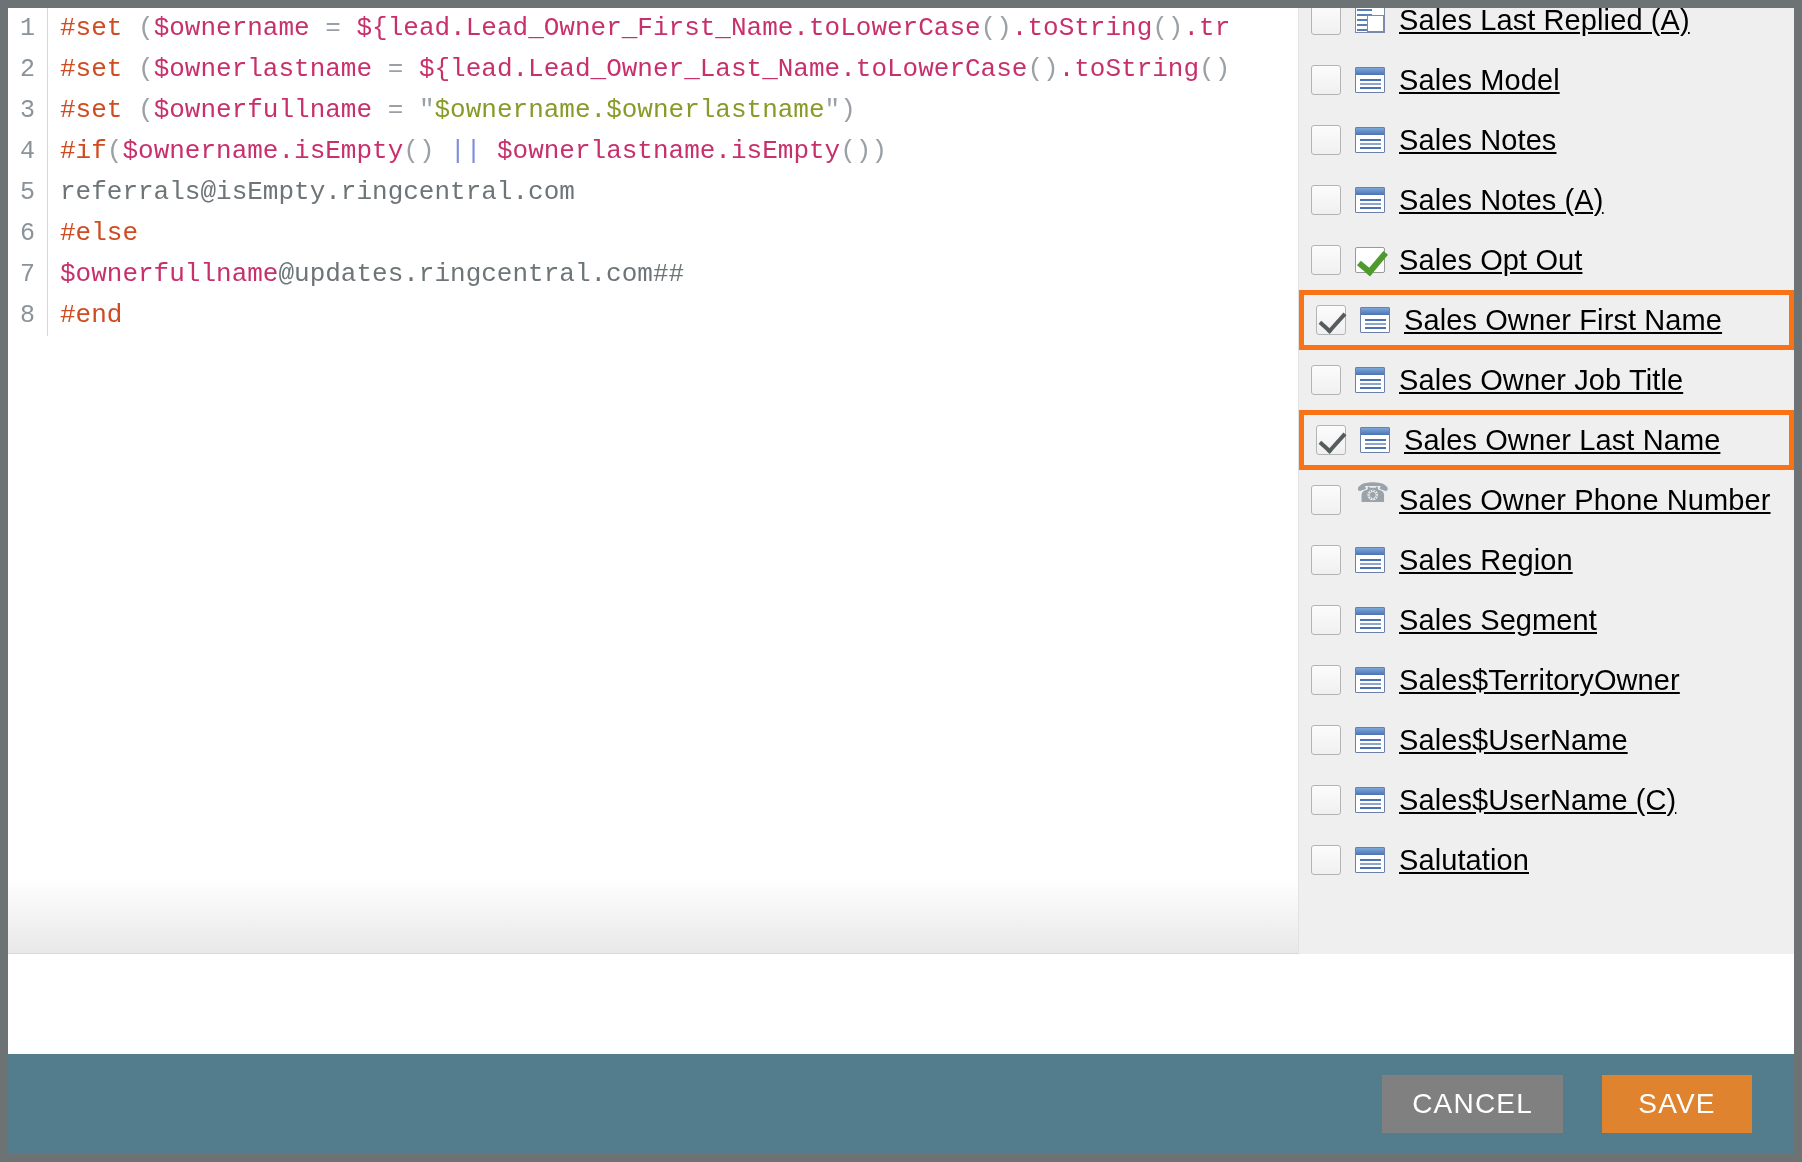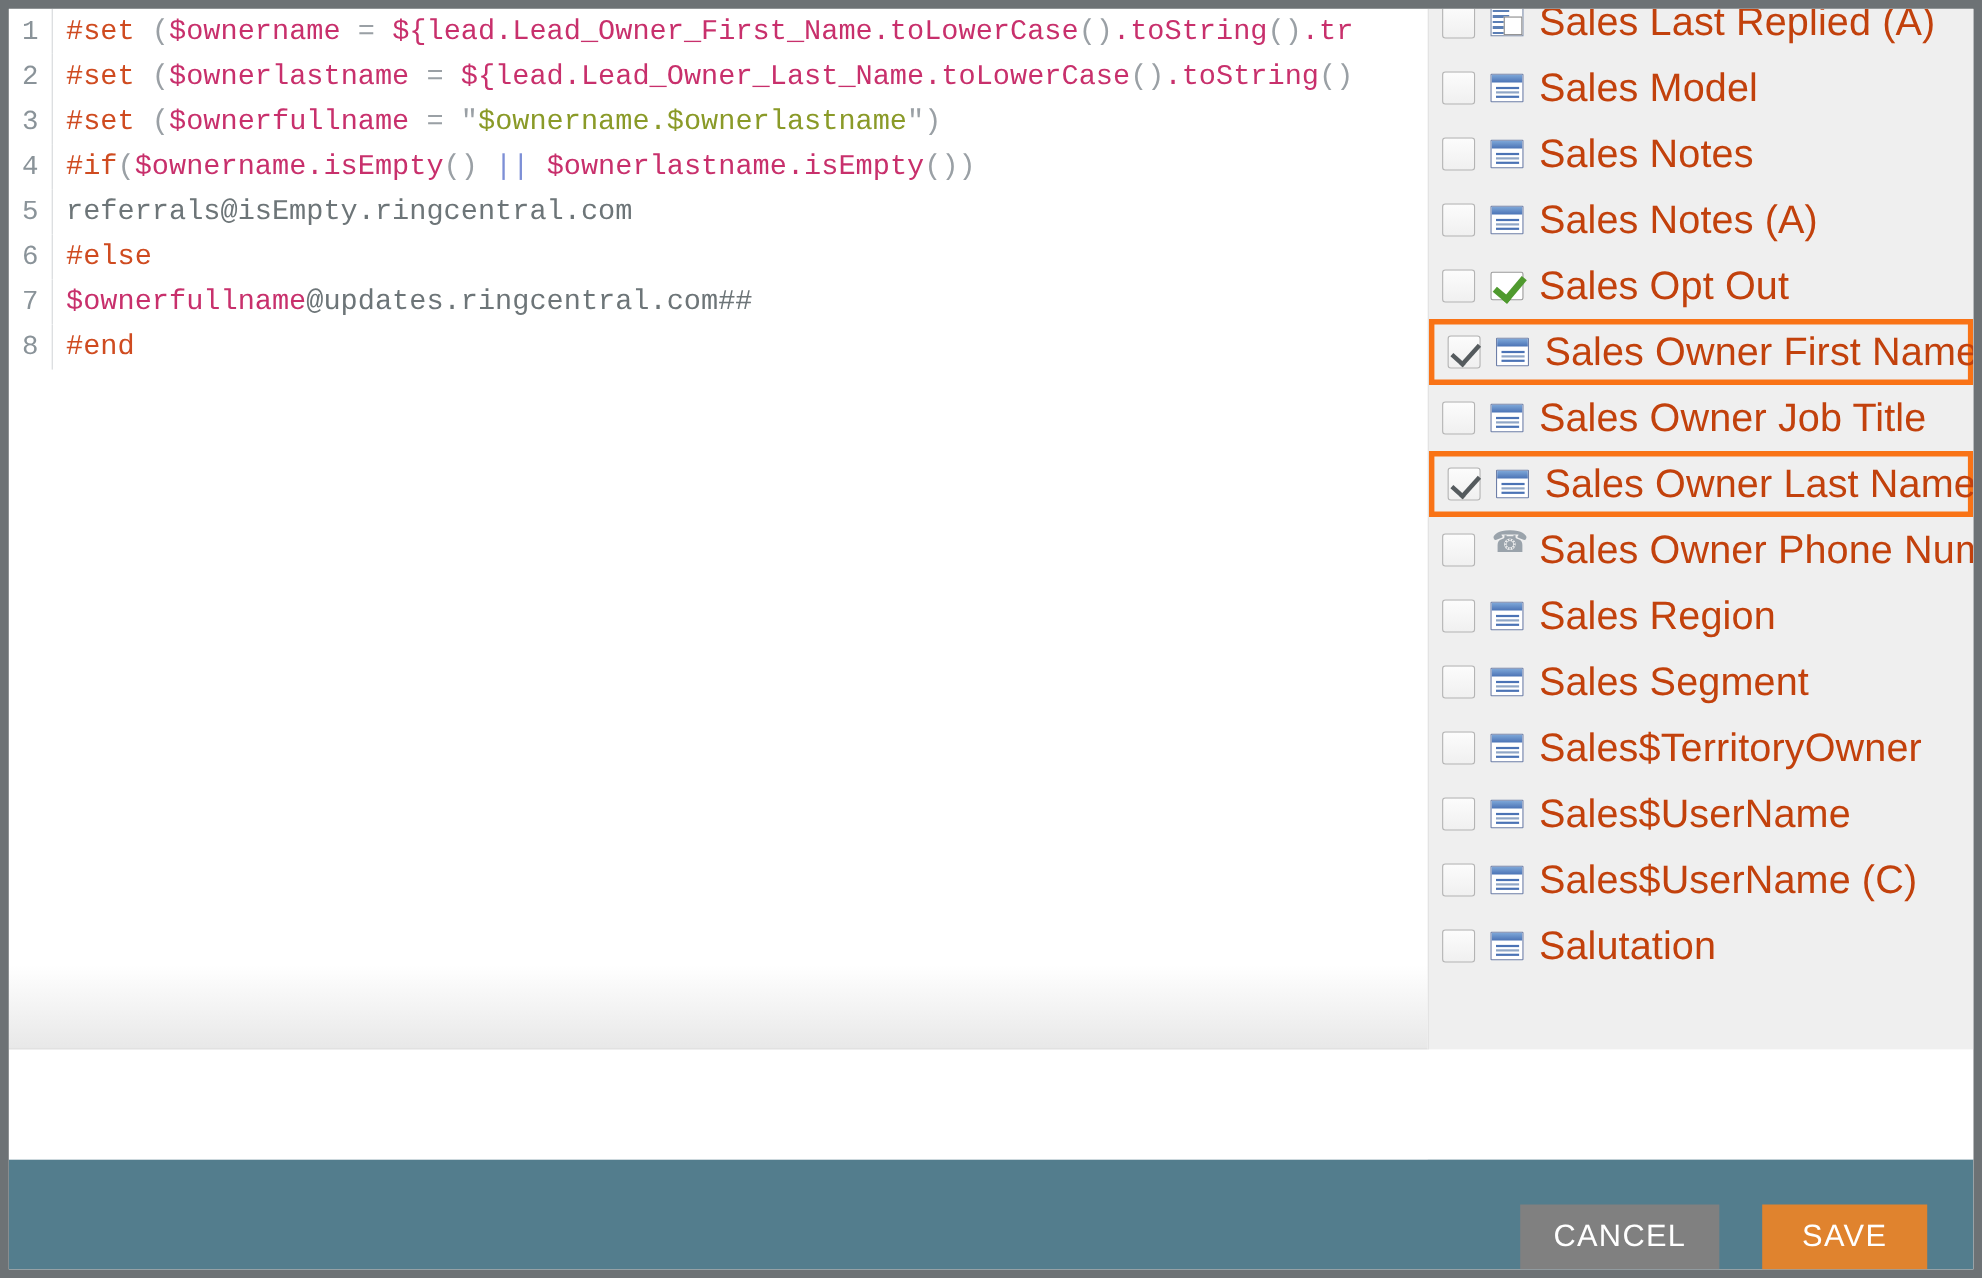--- a/index.html
+++ b/index.html
@@ -267,33 +267,34 @@
   }
   .ic-date::after {
     content: "";
     position: absolute;
     right: 0px; bottom: 0px;
     width: 15px; height: 15px;
     background: #fff;
     border: 1px solid #8a8a8a;
   }
   .tklabel {
-    font-size: 36px;
-    color: #c2410c;
+    font-size: 29px;
+    color: #000000;
     white-space: nowrap;
     letter-spacing: 0.1px;
+    text-decoration: underline;
   }
 
   
   #footer {
     height: 100px;
     min-height: 100px;
     background: #537d8d;
     display: flex;
-    align-items: flex-end;
+    align-items: center;
     justify-content: flex-end;
     padding-right: 42px;
     gap: 18px;
   }
   .btn {
     border: none;
     color: #ffffff;
     font-size: 28px;
     font-family: "Liberation Sans", sans-serif;
     letter-spacing: 1.2px;

